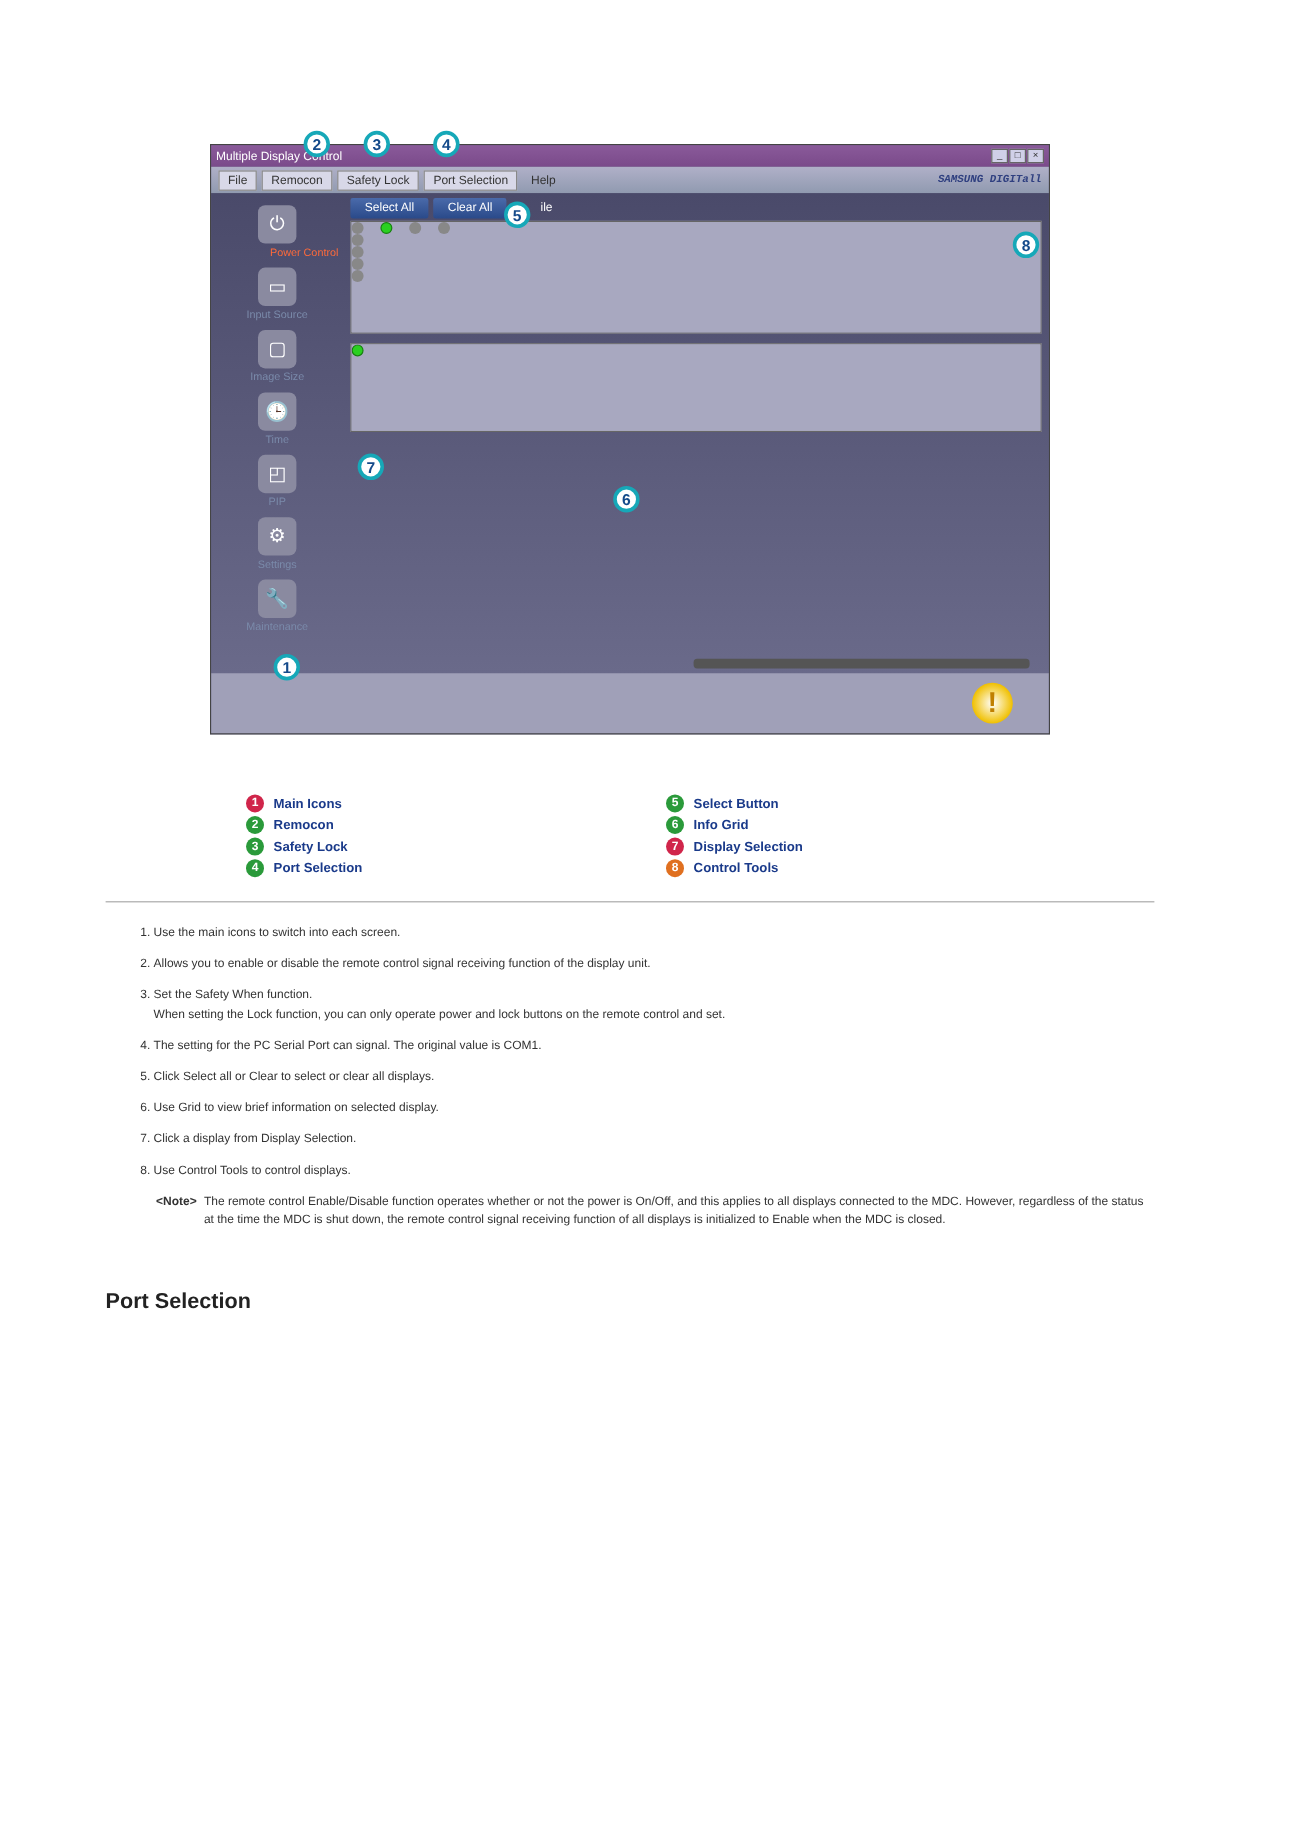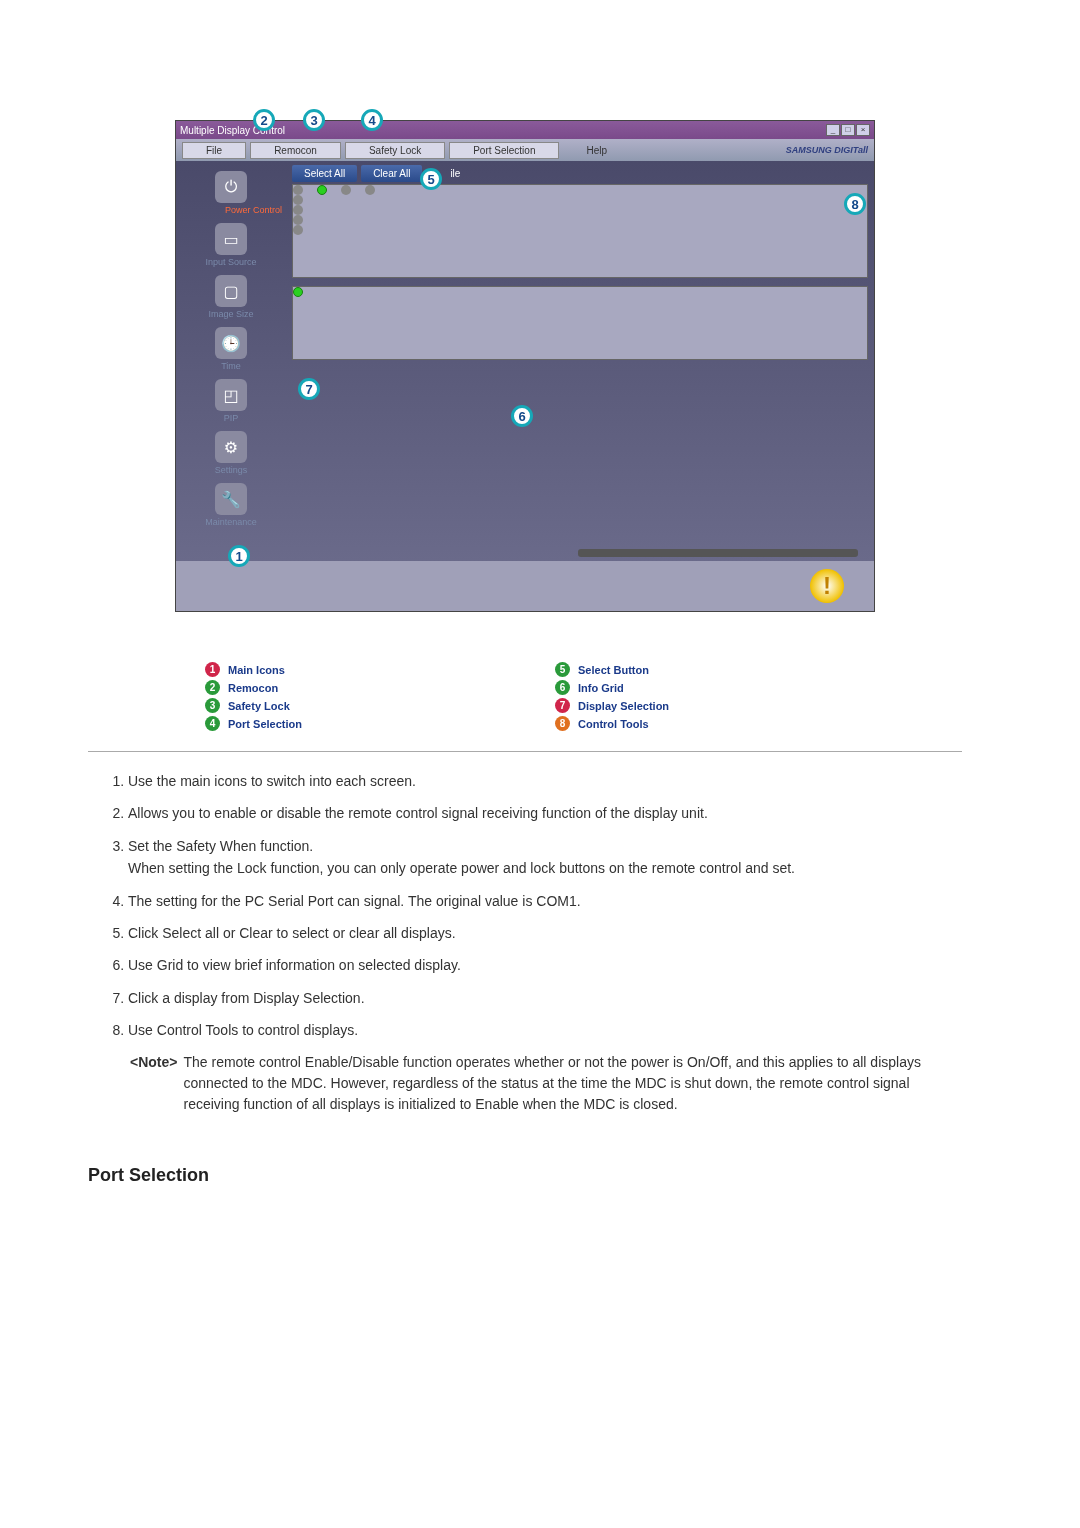--- a/index.html
+++ b/index.html
@@ -4,23 +4,23 @@
 <style>
 * { margin: 0; padding: 0; box-sizing: border-box; }
 body { font-family: Verdana, Arial, sans-serif; font-size: 11px; background: #fff; width: 1080px; color: #333; }
 .page { padding: 120px 118px 40px 88px; }
 .app-window { width: 700px; margin: 0 auto; border: 1px solid #444; background: #5a5a7a; position: relative; }
 .titlebar { height: 18px; background: linear-gradient(#8a5a9a,#7a4a8a); display: flex; align-items: center; padding: 0 4px; }
 .titlebar-text { color: #fff; font-size: 10px; flex: 1; }
 .win-controls { display: flex; gap: 1px; }
 .win-btn { width: 14px; height: 12px; background: #d0d0e8; border: 1px solid #666; font-size: 8px; text-align: center; line-height: 10px; }
 .menubar { height: 22px; background: linear-gradient(#b0b0c8,#909ab0); display: flex; align-items: center; padding: 0 6px; font-size: 10px; gap: 4px; }
-.menu-item { padding: 2px 23px; background: #d8d8e8; border: 1px solid #888; cursor: pointer; }
+.menu-item { padding: 2px 7px; background: #d8d8e8; border: 1px solid #888; cursor: pointer; }
 .menu-item.plain { background: transparent; border: none; }
-.branding { margin-left: auto; color: #304080; font-size: 9px; font-weight: bold; font-style: italic; }
+.branding { margin-left: auto; color: #304080; font-size: 9px; font-weight: bold; font-style: italic; font-family: Liberation Mono, monospace; }
 .app-body { display: flex; height: 400px; background: linear-gradient(#4a4a6a,#6a6a8a); }
 .sidebar { width: 110px; padding: 10px 4px; text-align: center; }
 .sidebar-item { margin-bottom: 8px; }
 .sidebar-icon { width: 32px; height: 32px; margin: 0 auto 2px; background: #8a8aa0; border-radius: 6px; display: flex; align-items: center; justify-content: center; color: #fff; font-size: 16px; }
 .sidebar-label { color: #7a8aaa; font-size: 9px; }
 .sidebar-item.active .sidebar-label { color: #ff6a3a; text-align: right; }
 .main-area { flex: 1; padding: 4px 6px; position: relative; }
 .toolbar { display: flex; gap: 4px; margin-bottom: 2px; }
 .tool-btn { background: linear-gradient(#4a6aaa,#2a4a8a); color: #fff; border: none; padding: 3px 12px; font-size: 10px; cursor: pointer; border-radius: 2px; }
 .file-label { color: #fff; font-size: 10px; padding-left: 24px; align-self: center; }
@@ -47,21 +47,21 @@
 .marker { position: absolute; width: 22px; height: 22px; border-radius: 50%; border: 3px solid #16a8b8; background: #fff; color: #144a8a; font-weight: bold; font-size: 13px; display: flex; align-items: center; justify-content: center; z-index: 10; }
 .bottom-bar { height: 50px; background: #a0a0b8; display: flex; align-items: center; justify-content: flex-end; padding: 0 30px; }
 .warn-icon { width: 34px; height: 34px; border-radius: 50%; background: radial-gradient(#fff,#f0c000 70%); color: #c08000; font-size: 24px; font-weight: bold; text-align: center; line-height: 34px; }
 
 .legend { margin: 50px auto 20px; width: 640px; display: grid; grid-template-columns: 1fr 1fr; gap: 3px 60px; font-size: 11px; }
 .legend-item { display: flex; align-items: center; gap: 8px; color: #1a3a8a; font-weight: bold; }
 .leg-num { width: 15px; height: 15px; border-radius: 50%; color: #fff; font-size: 10px; display: flex; align-items: center; justify-content: center; }
 .leg-red { background: #d0254a; } .leg-green { background: #2a9a3a; } .leg-orange { background: #e07020; }
 
 .hr { border: none; border-top: 1px solid #aaa; margin: 18px 0; }
-.numbered { margin-left: 40px; font-size: 14px; color: #333; line-height: 1.6; }
+.numbered { margin-left: 40px; font-size: 10px; color: #333; line-height: 1.6; }
 .numbered li { margin-bottom: 10px; }
 .note-block { margin-left: 2px; display: flex; gap: 6px; line-height: 1.5; }
 .note-label { font-weight: bold; white-space: nowrap; text-align: right; }
 
 h2.section { font-size: 18px; font-weight: bold; margin-top: 50px; color: #222; }
 </style>
 </head>
 <body>
 
 <div class="page">

